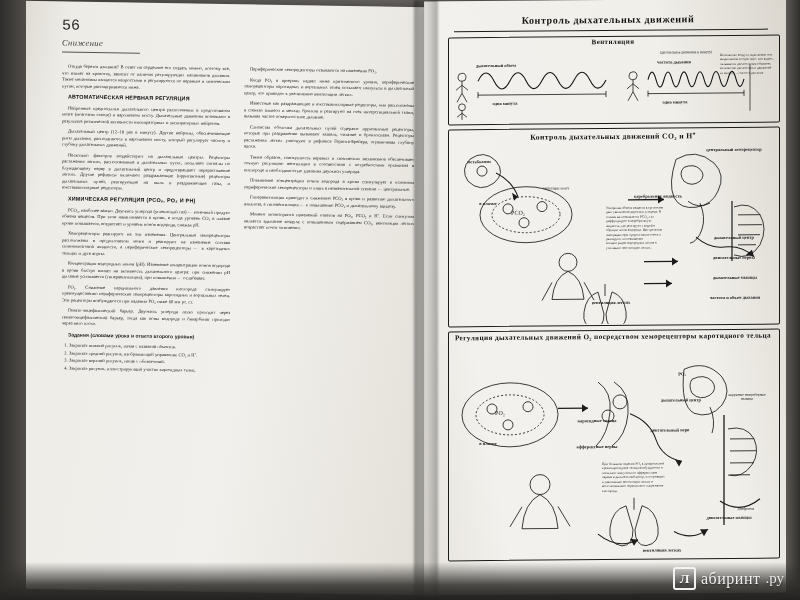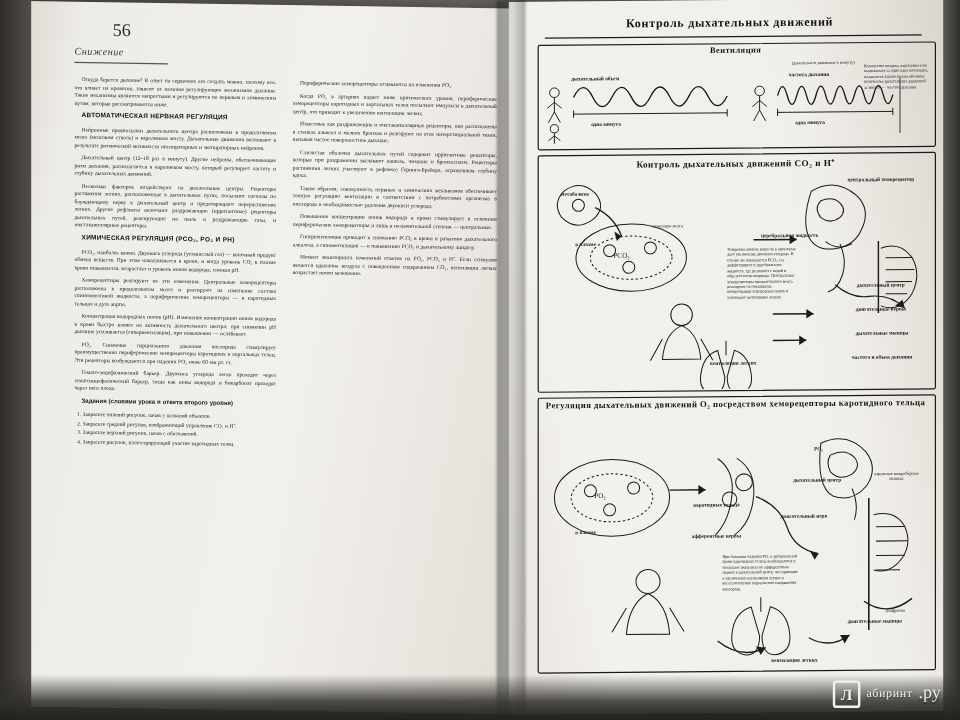--- a/index.html
+++ b/index.html
@@ -48,22 +48,21 @@
     background:linear-gradient(90deg,#2f2d2b,#514e4a);
   }
   .edge-right{
     position:absolute;right:0;top:0;width:14px;height:600px;
     background:linear-gradient(270deg,#312f2c,#5b5854);
   }
 
   
   .pg-num{
     position:absolute;left:40px;top:16px;font-size:15px;color:#2a2a2a;
-    font-family:Liberation Serif, serif;
-    margin-left:32px;
+    font-family:Liberation Mono, monospace;
   }
   .run-head{
     position:absolute;left:40px;top:36px;font-size:8.5px;color:#3a3a3a;
     font-style:italic;letter-spacing:.4px;
   }
   .run-rule{
     position:absolute;left:40px;top:50px;width:78px;height:1px;background:#555;
   }
   .col{
     position:absolute;
@@ -119,21 +118,21 @@
     position:absolute;right:16px;bottom:10px;
     display:flex;align-items:center;gap:5px;
     font-family:"Liberation Serif",serif;color:#f2f2f2;
     text-shadow:0 1px 2px rgba(0,0,0,.6);
   }
   .wm .mark{
     width:19px;height:19px;border:2px solid #f2f2f2;border-radius:3px;
     display:flex;align-items:center;justify-content:center;
     font-family:"Liberation Serif",serif;font-size:13px;font-weight:bold;line-height:1;
   }
-  .wm .t1{font-size:10px;letter-spacing:.5px;}
+  .wm .t1{font-size:16px;letter-spacing:.5px;}
   .wm .t2{font-size:15px;opacity:.95;}
 </style>
 </head>
 <body>
 
 <div class="photo">
   <div class="surface"></div>
 
   <div class="page page-left">
     <div class="pg-num">56</div>

